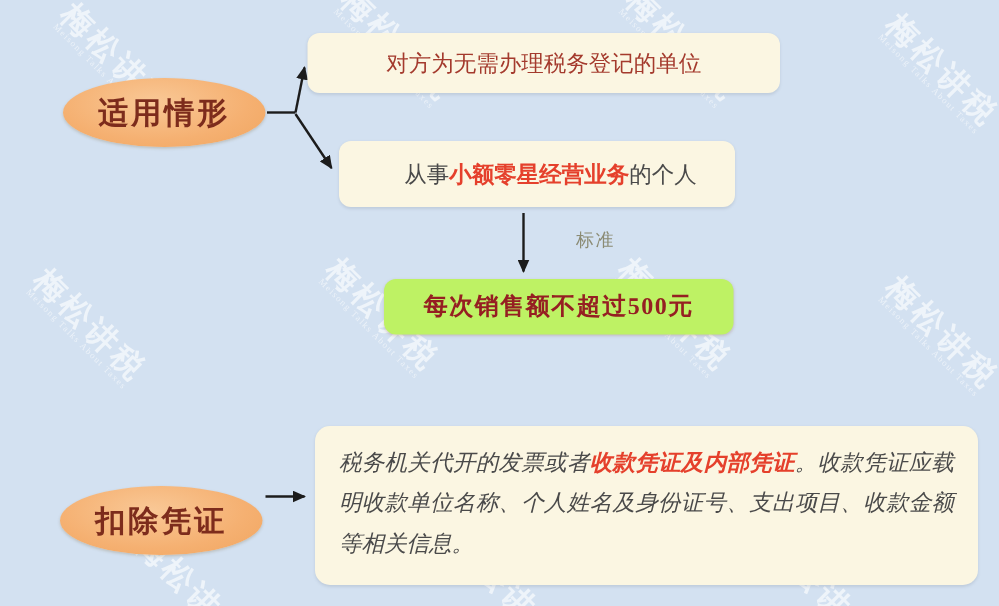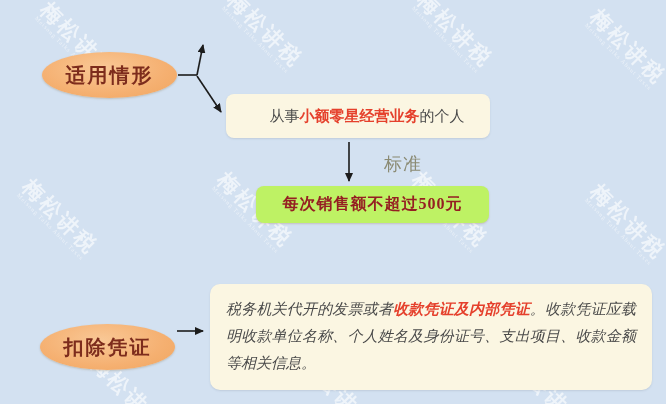--- a/index.html
+++ b/index.html
@@ -53,21 +53,21 @@
     position:absolute;
     background:#bef264;
     border-radius:8px;
     display:flex;align-items:center;justify-content:center;
     box-shadow:0 1px 2px rgba(150,90,60,0.25);
   }
   .salmon-text{font-size:16px;font-weight:bold;color:#951f22;letter-spacing:1px;white-space:nowrap;}
   
   .std-label{
     position:absolute;
-    font-size:18px;color:#8b8b74;letter-spacing:1px;
+    font-size:12px;color:#8b8b74;letter-spacing:1px;
   }
   
   .detail{
     position:absolute;
     background:#fbf6e2;
     border-radius:10px;
     padding:12px 16px;
     box-sizing:border-box;
     box-shadow:0 1px 2px rgba(100,110,130,0.18);
     font-style:italic;
@@ -131,20 +131,23 @@
     <path d="M197,75 L203,45" stroke="#1c1c1c" stroke-width="1.6" fill="none" marker-end="url(#ah)"></path>
     <path d="M197,76 L221,112" stroke="#1c1c1c" stroke-width="1.6" fill="none" marker-end="url(#ah)"></path>
     <path d="M349,142 L349,181" stroke="#1c1c1c" stroke-width="1.6" fill="none" marker-end="url(#ah)"></path>
     <path d="M177,331 L203,331" stroke="#1c1c1c" stroke-width="1.6" fill="none" marker-end="url(#ah)"></path>
   </svg>
 
   <div class="ellipse" style="left:42px;top:52px;">
     <span class="ellipse-label">适用情形</span>
   </div>
 
+  <div class="box" style="left:205px;top:22px;width:315px;height:40px;">
+    <span class="box-text t-maroon">对方为无需办理税务登记的单位</span>
+  </div>
 
   <div class="box" style="left:226px;top:94px;width:246px;height:44px;padding-left:18px;">
     <span class="box-text"><span class="t-gray">从事</span><span class="t-red">小额零星经营业务</span><span class="t-gray">的个人</span></span>
   </div>
 
   <div class="std-label" style="left:384px;top:152px;">标准</div>
 
   <div class="salmon" style="left:256px;top:186px;width:233px;height:37px;">
     <span class="salmon-text">每次销售额不超过500元</span>
   </div>

